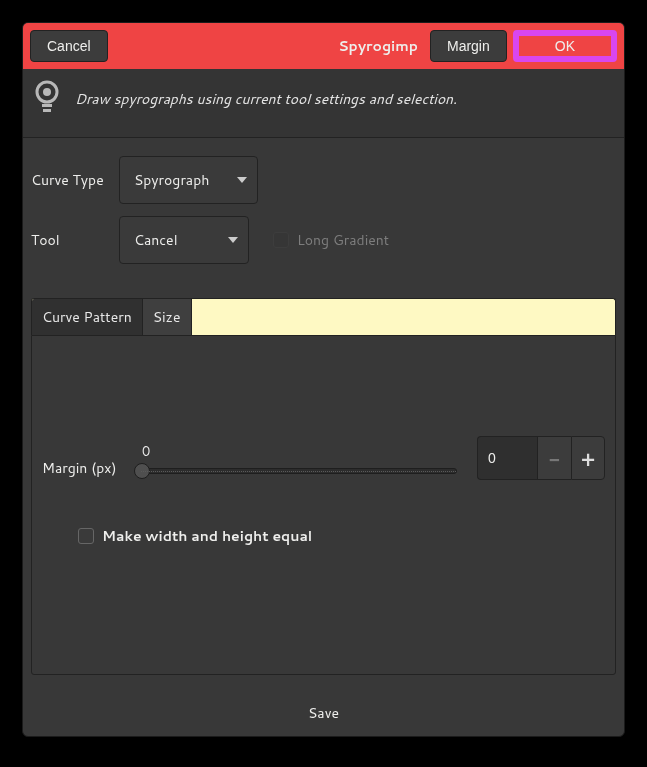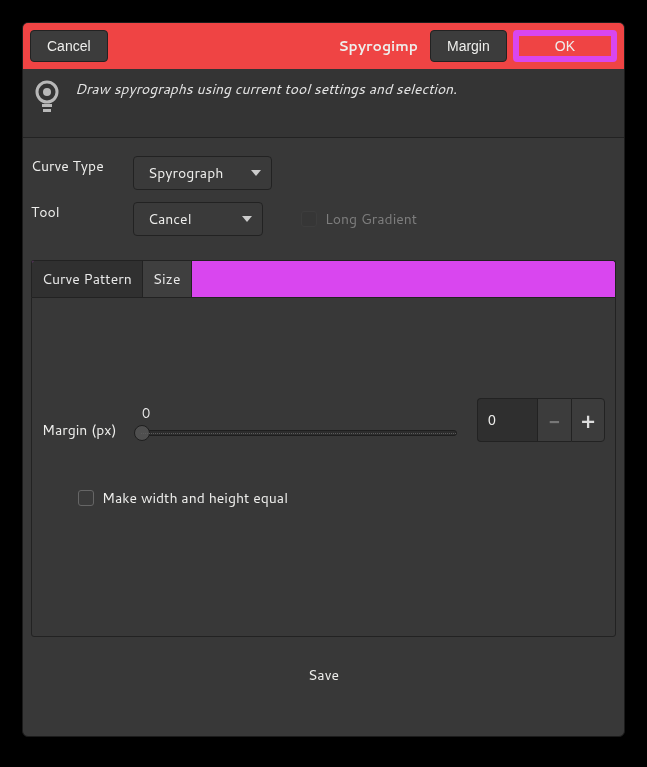--- a/index.html
+++ b/index.html
@@ -50,21 +50,21 @@
     flex: 1;
     text-align: right;
     margin-right: 6px;
     font-weight: 600;
     color: #eeeeec;
   }
   .spacer-flex { flex: 1; }
   
   .hint-row {
     display: flex;
-    align-items: flex-start;
+    align-items: center;
     gap: 14px;
     padding: 10px 10px 18px 10px;
     background: #343434;
     border-bottom: 1px solid #222;
   }
   .hint-icon {
     width: 28px;
     height: 40px;
     display: flex;
     align-items: center;
@@ -77,32 +77,33 @@
   }
   
   .body {
     padding: 12px 4px 4px 4px;
     flex: 1;
     display: flex;
     flex-direction: column;
   }
   .form-row {
     display: flex;
+    align-items: center;
     padding: 6px 4px;
-    gap: 24px;
+    gap: 10px;
   }
   .form-label {
     width: 78px;
     text-align: left;
   }
   .combo {
     background: #3a3a3a;
     border: 1px solid #222;
     border-radius: 4px;
-    height: 34px;
+    height: 48px;
     min-width: 130px;
     display: flex;
     align-items: center;
     padding: 0 10px 0 14px;
     gap: 28px;
     cursor: pointer;
     position: relative;
   }
   .combo-wide { min-width: 212px; }
   .combo .caret {
@@ -132,23 +133,24 @@
   .label-disabled { color: #7d7d7d; }
   
   .tab-area {
     margin: 18px 4px 0 4px;
     flex: 0 0 auto;
   }
   .tab-strip {
     display: flex;
     border: 1px solid #222;
     border-bottom: none;
-    background: #d946ef;
+    background: #fef9c3;
     border-radius: 3px 3px 0 0;
     overflow: hidden;
+    margin-top: 10px;
   }
   .tab {
     padding: 8px 10px;
     border-right: 1px solid #222;
     background: #303030;
     cursor: pointer;
     color: #e8e8e8;
   }
   .tab.active {
     background: #3f3f3f;
@@ -240,20 +242,21 @@
   }
   .spin-btn.minus { color: #777; border-right: none; }
   .spin-btn.plus { color: #ddd; border-radius: 0 4px 4px 0; }
   .equal-row {
     position: absolute;
     left: 46px;
     top: 190px;
     display: flex;
     align-items: center;
     gap: 8px;
+    font-weight: bold;
   }
   
   .save-row {
     display: flex;
     align-items: center;
     gap: 14px;
     padding: 28px 8px 10px 8px;
     flex-direction: column;
   }
 </style>

